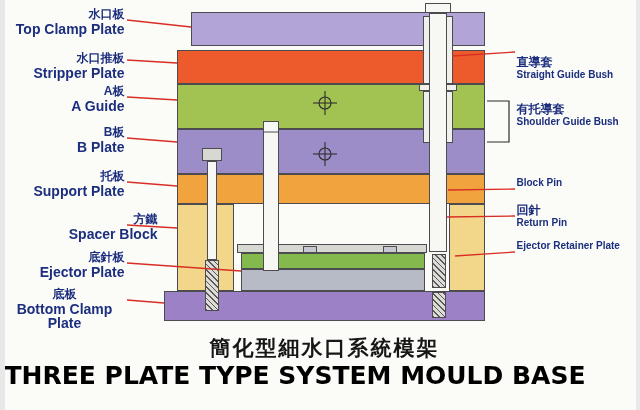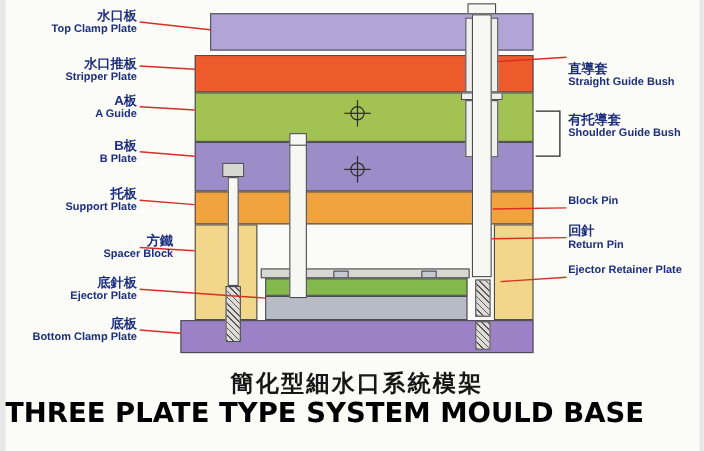--- a/index.html
+++ b/index.html
@@ -19,21 +19,21 @@
   .p-strip{background:#d8d8d3;}
   .pin-white{background:#f7f7f3;}
   .bush-fill{background:#efefeb;}
   .bolt-head{background:#d8d8d3;}
   .pinhead{background:#c6cad0;}
   .hatch{background-color:#dddcd6;
          background-image:repeating-linear-gradient(45deg,#5a5a5a 0px,#5a5a5a 1px,transparent 1px,transparent 4px);}
   .overlay{position:absolute;left:0;top:0;width:640px;height:410px;pointer-events:none;}
   .lbl{position:absolute;line-height:1.05;}
   .lbl .zh{display:block;font-size:12px;font-weight:bold;}
-  .lbl .en{display:block;font-size:10px;font-weight:bold;margin-top:1px;}
+  .lbl .en{display:block;font-size:14px;font-weight:bold;margin-top:1px;}
   .lbl-left{left:0;width:120px;text-align:right;}
   .lbl-right{left:512px;width:127px;text-align:left;}
   .lbl-right .en{font-size:10px;}
   .title-zh{position:absolute;top:334px;left:0;width:640px;text-align:center;
             font-size:21px;font-weight:bold;letter-spacing:2px;color:#161616;}
   .title-en{position:absolute;top:361px;left:0;width:640px;text-align:left;
             font-family:"DejaVu Sans","Liberation Sans",sans-serif;
             font-size:25px;font-weight:bold;letter-spacing:0px;color:#000000;}
 </style>
 </head>
@@ -121,21 +121,21 @@
       <span class="en" data-bind="left_labels.4.en">Support Plate</span>
     </div>
     <div class="lbl lbl-left" style="top:213px;margin-left:33px;">
       <span class="zh" data-bind="left_labels.5.zh">方鐵</span>
       <span class="en" data-bind="left_labels.5.en">Spacer Block</span>
     </div>
     <div class="lbl lbl-left" style="top:251px;">
       <span class="zh" data-bind="left_labels.6.zh">底針板</span>
       <span class="en" data-bind="left_labels.6.en">Ejector Plate</span>
     </div>
-    <div class="lbl lbl-left" style="top:288px;">
+    <div class="lbl lbl-left" style="top:288px;text-align:center;">
       <span class="zh" data-bind="left_labels.7.zh">底板</span>
       <span class="en" data-bind="left_labels.7.en">Bottom Clamp Plate</span>
     </div>
   </div>
 
   <div data-bind-style="color:colors.label_text" style="color:#1c2e7e;">
     <div class="lbl lbl-right" style="top:56px;">
       <span class="zh" data-bind="right_labels.0.zh">直導套</span>
       <span class="en" data-bind="right_labels.0.en">Straight Guide Bush</span>
     </div>

